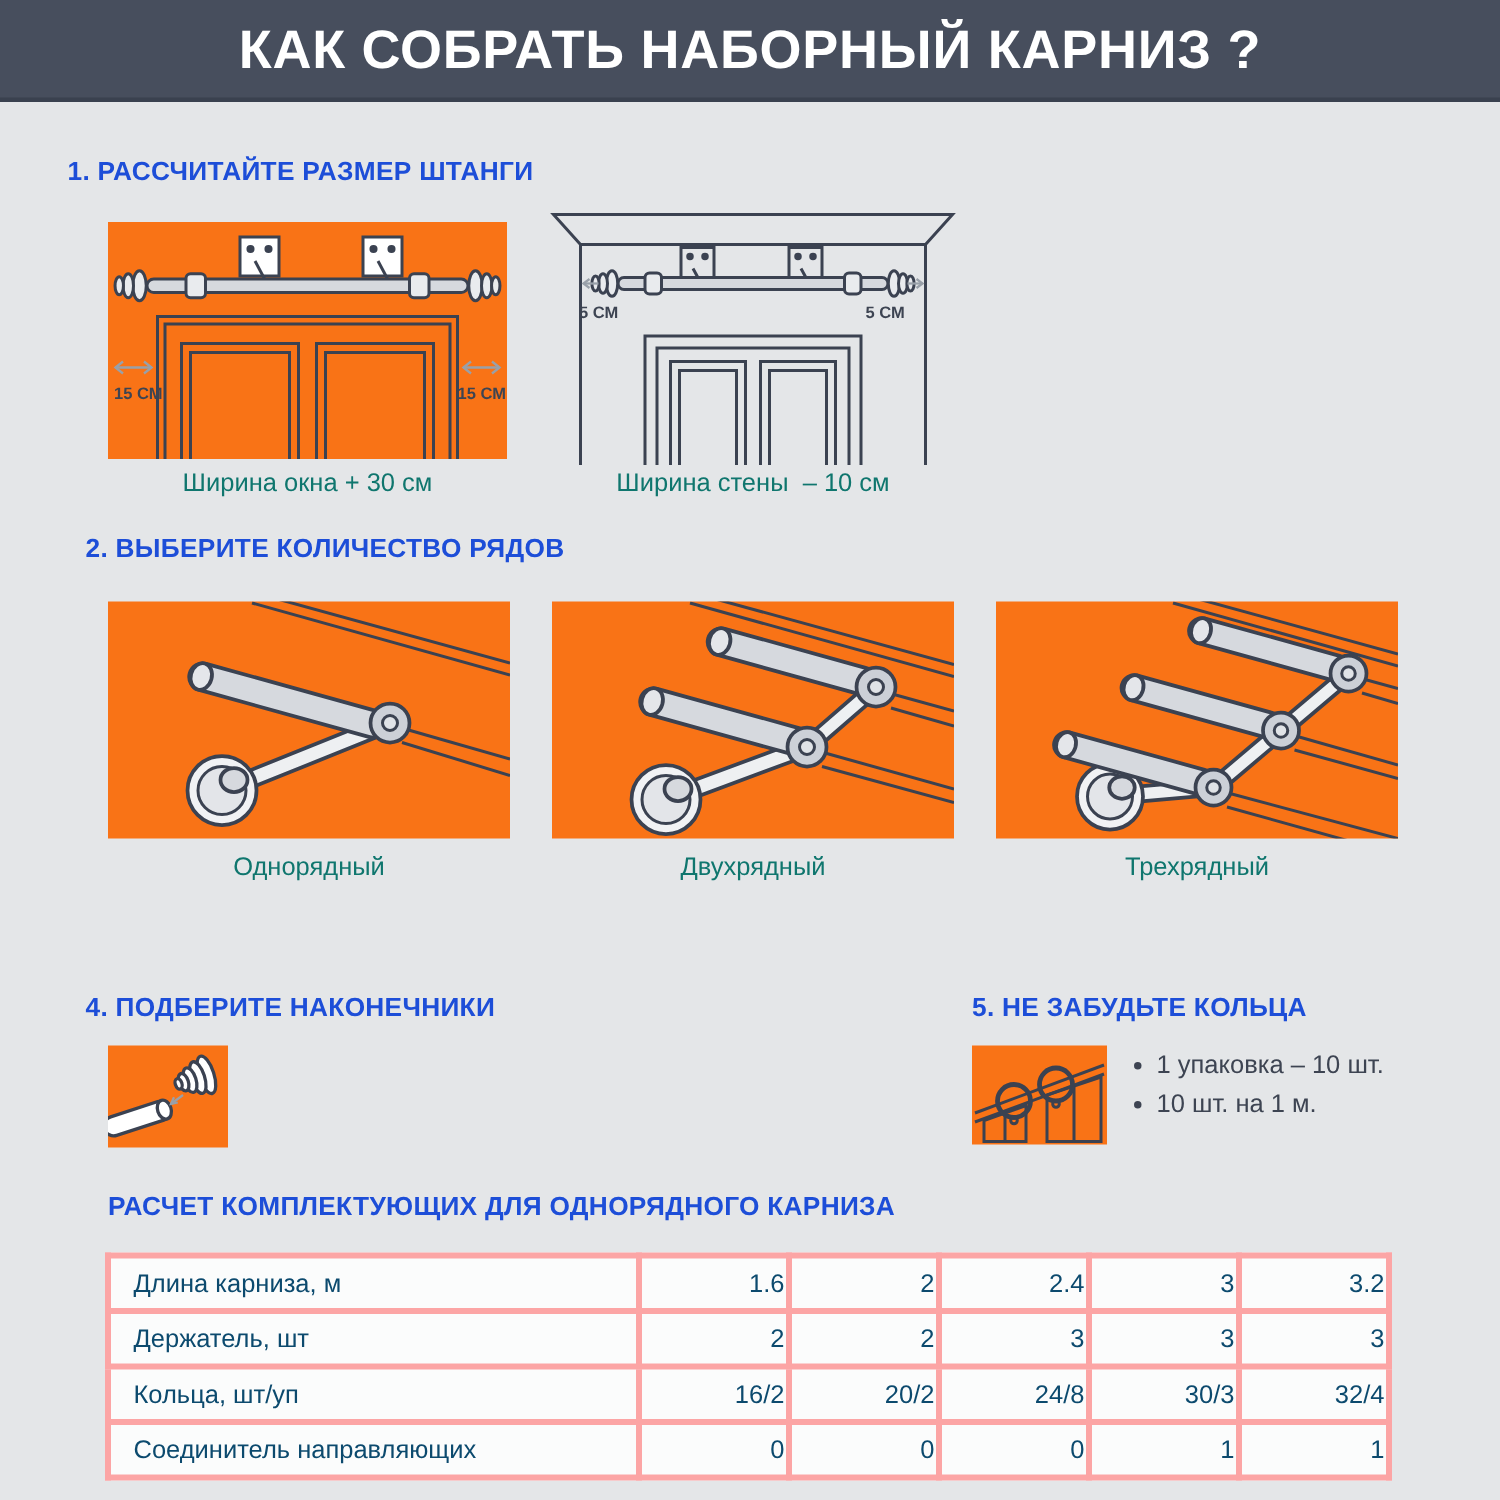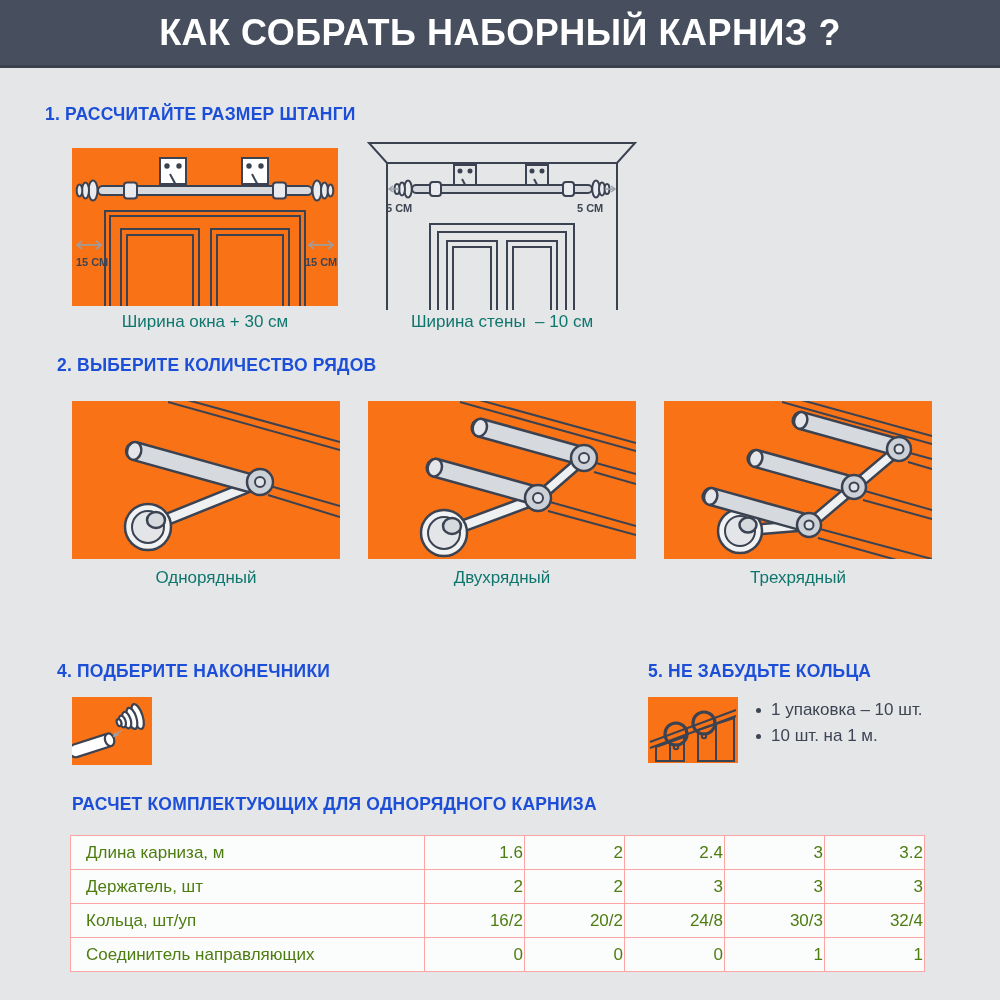--- a/index.html
+++ b/index.html
@@ -38,21 +38,21 @@
   
   ul.blist{position:absolute;list-style:none;margin:0;padding:0;}
   .list4{left:168px;top:695px;width:480px;}
   .list5{left:754px;top:697px;width:236px;}
   ul.blist li{position:relative;padding-left:17px;font-size:17px;line-height:26px;color:#3d4452;}
   ul.blist li::before{content:"";position:absolute;left:2px;top:10.5px;width:5px;height:5px;
        border-radius:50%;background:#3d4452;}
   
   .ctable{position:absolute;left:70px;top:835px;border-collapse:collapse;background:#fbfcfc;
        table-layout:fixed;width:855px;}
-  .ctable td{border:1px solid #fca5a5;height:31px;font-size:17px;color:#4d7c0f;overflow:hidden;}
+  .ctable td{border:4px solid #fca5a5;height:31px;font-size:17px;color:#0c4a6e;overflow:hidden;}
   .ctable td.lbl{text-align:left;padding-left:15px;}
   .ctable td.val{text-align:right;}
   .col0{width:354px;}.colv{width:100px;}
   
   svg text{font-family:"Liberation Sans",sans-serif;font-size:11px;font-weight:700;fill:#3d4452;}
 </style>
 </head>
 <body>
 
 <div class="page">

